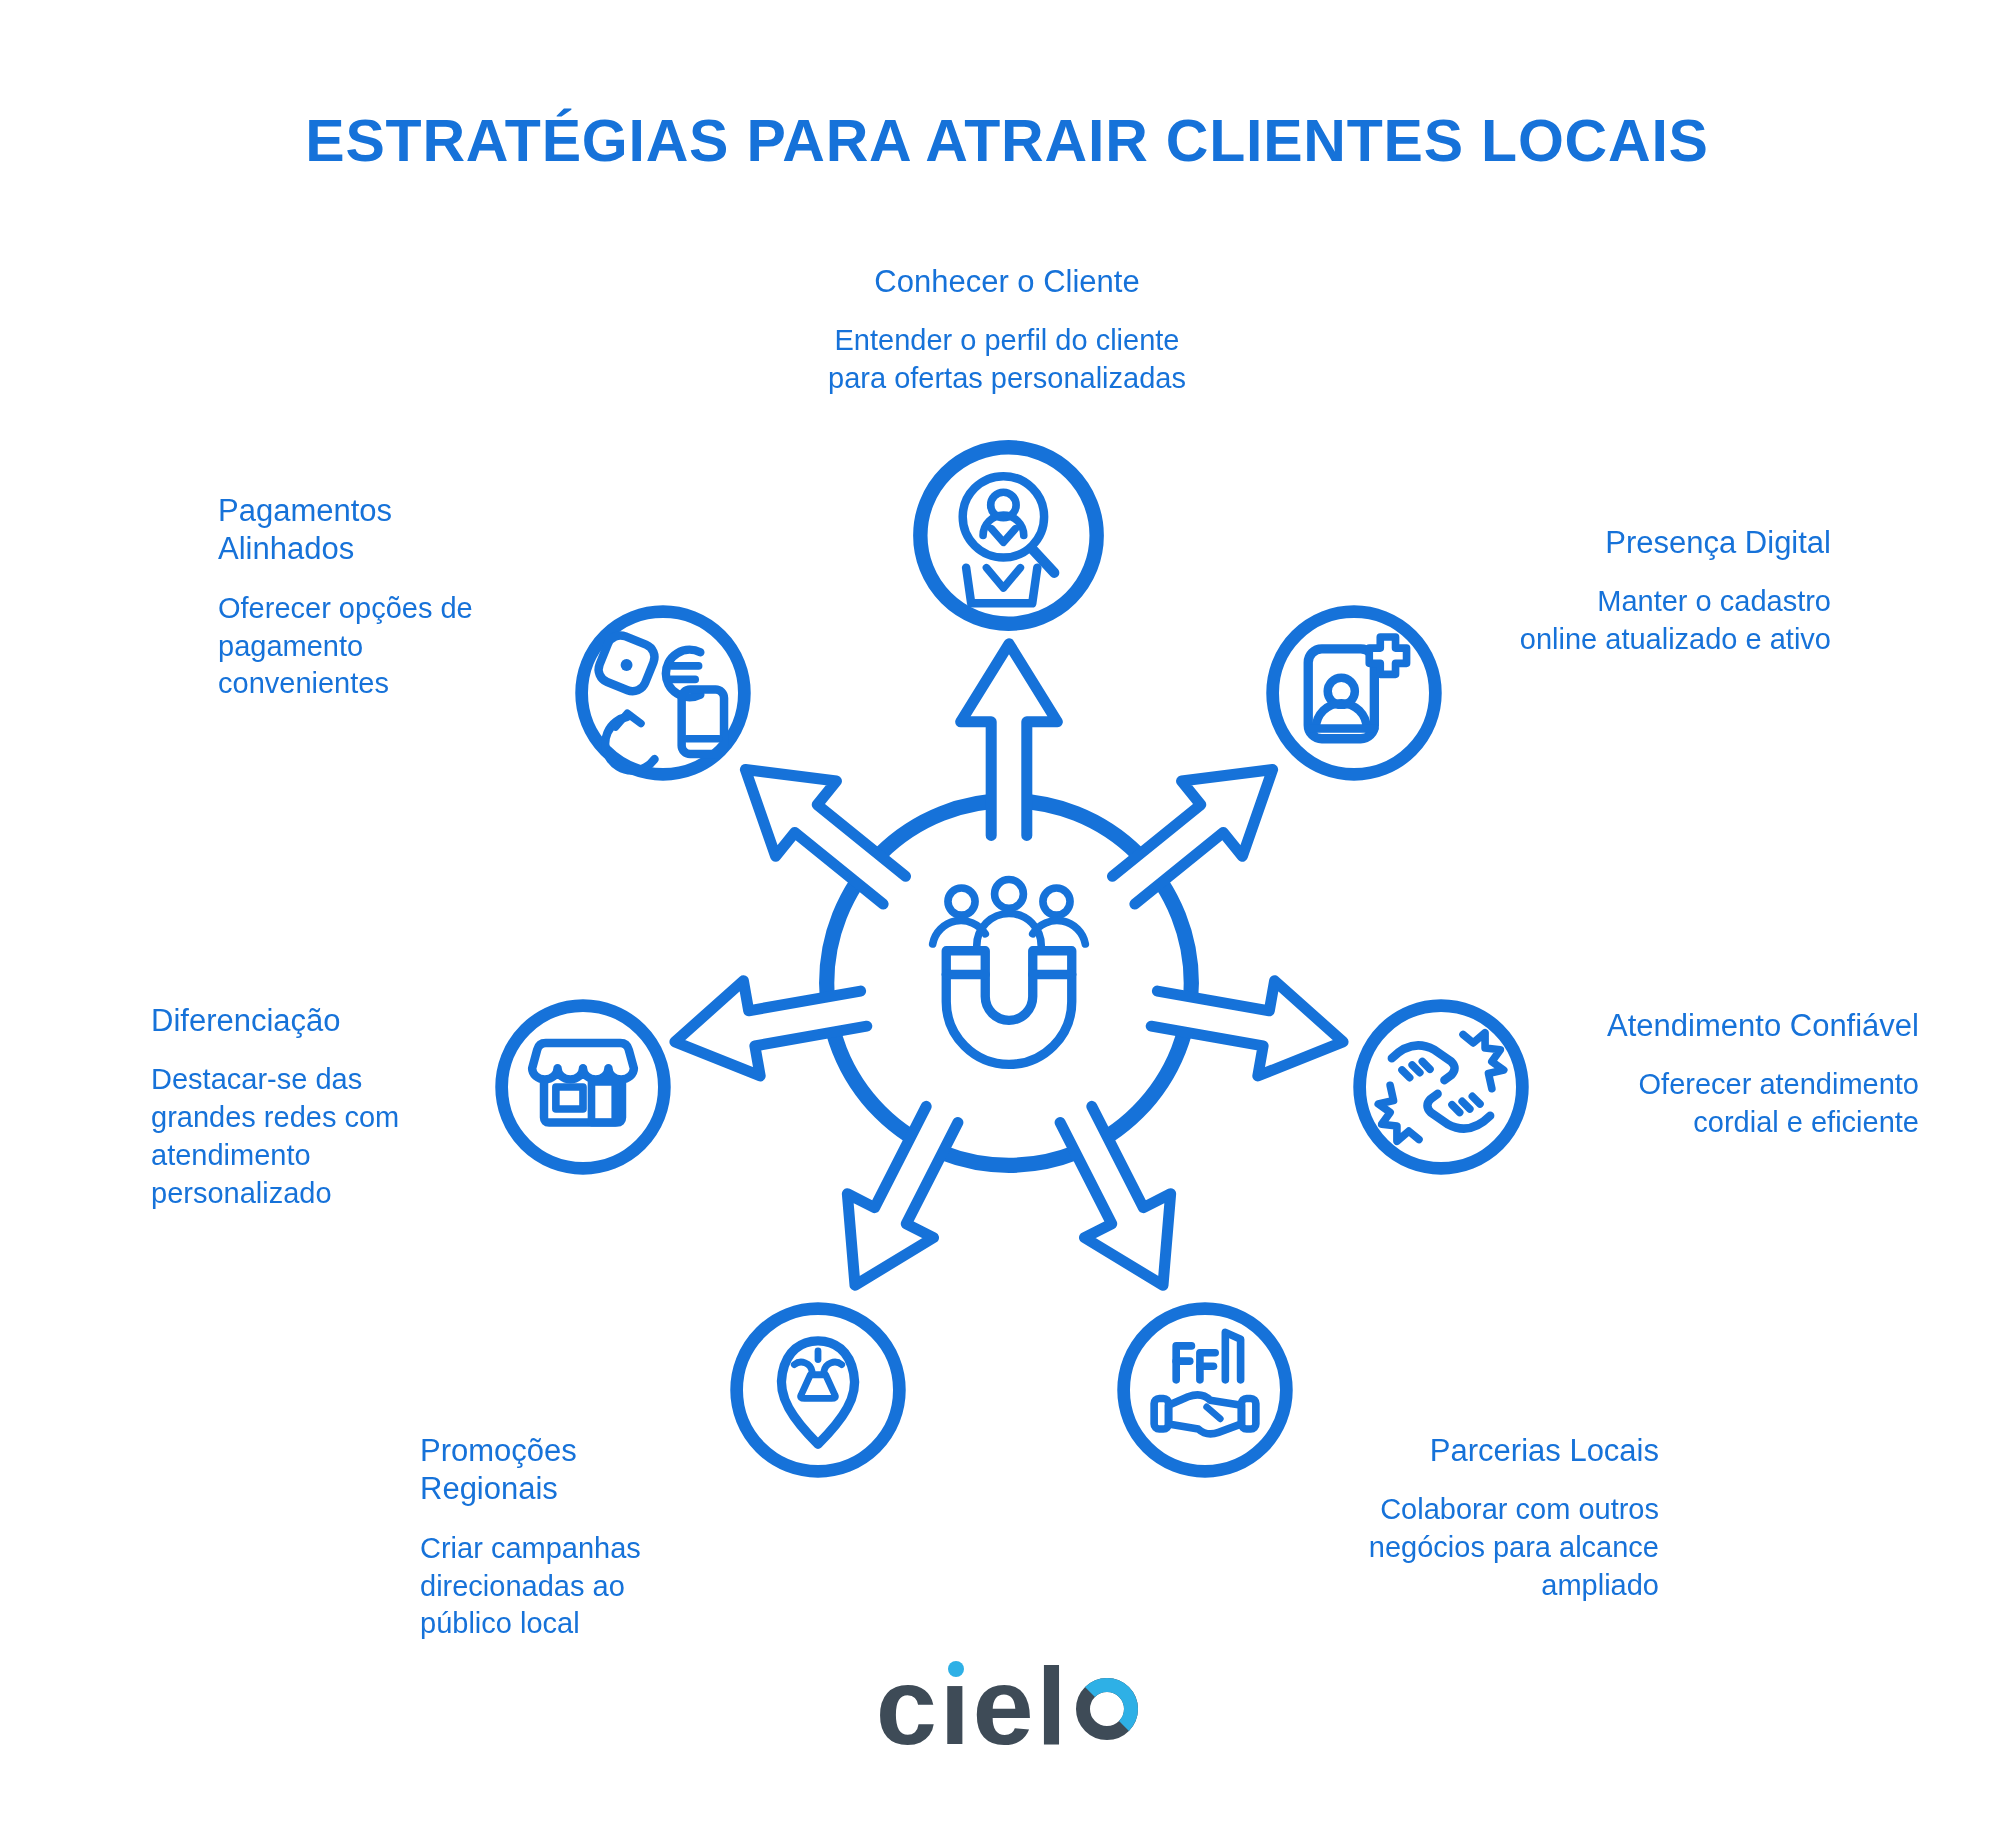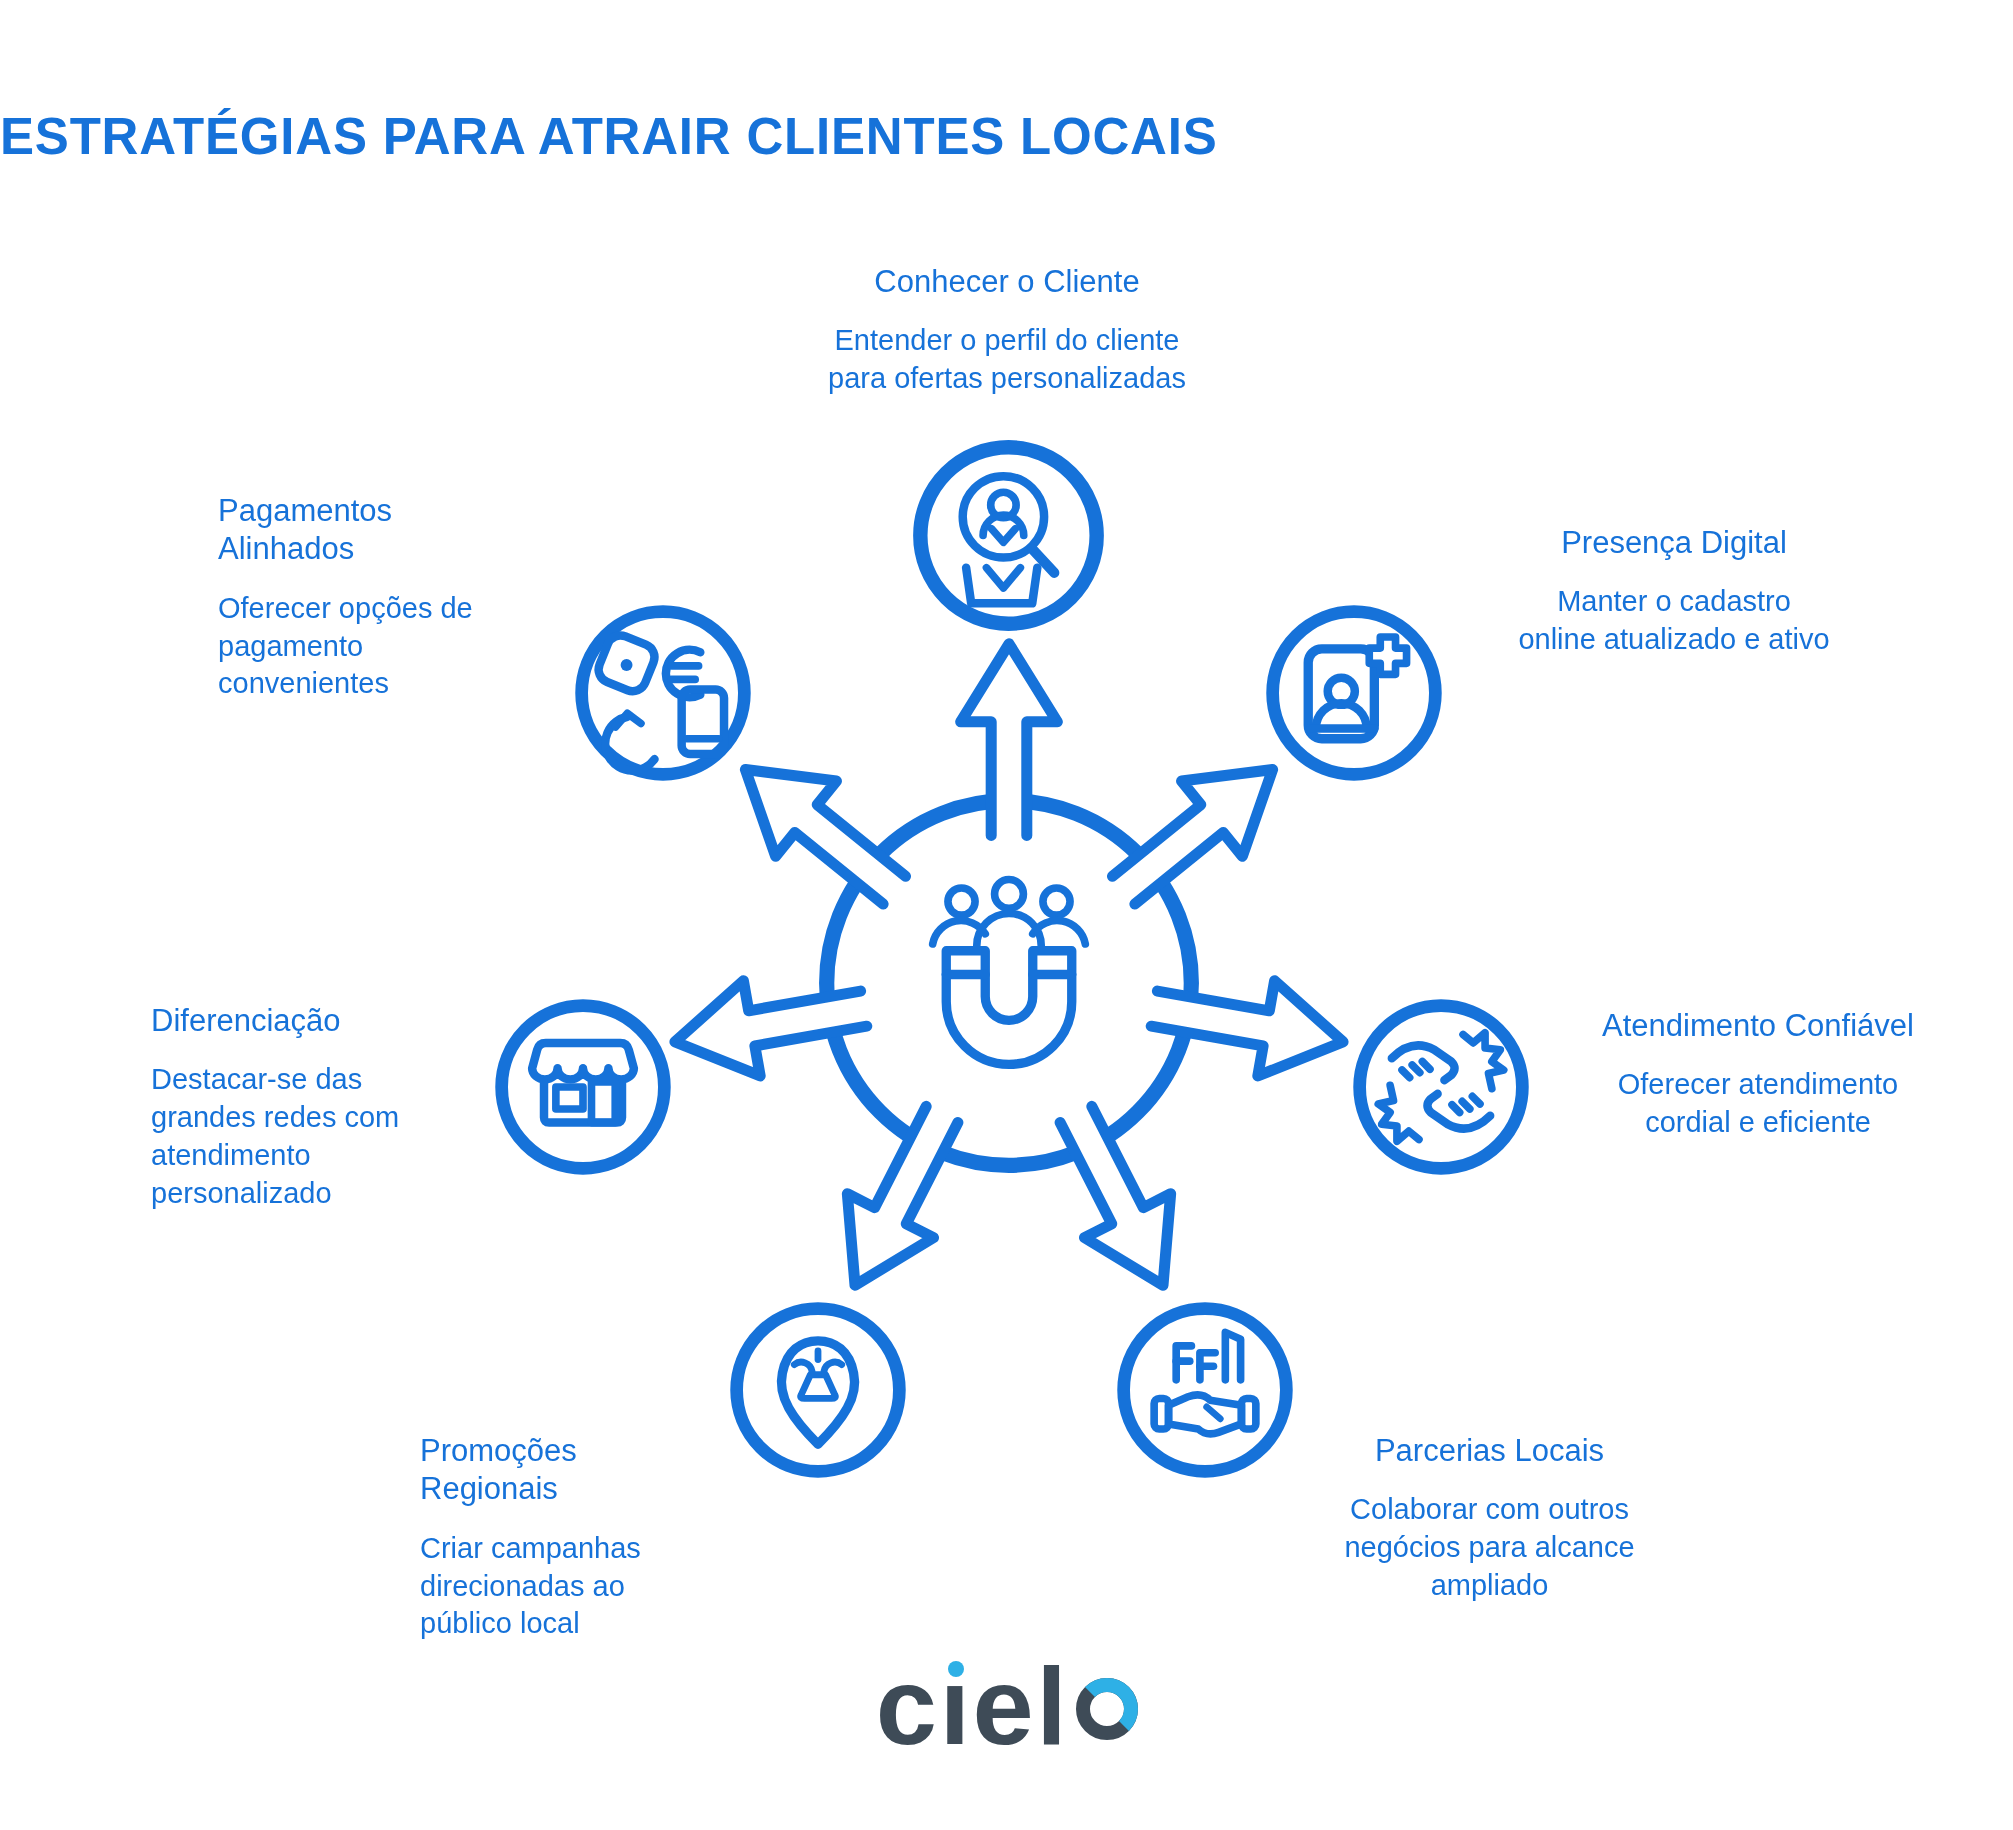--- a/index.html
+++ b/index.html
@@ -1,23 +1,23 @@
 <!DOCTYPE html>
 <html style="font-size:13.6px"><head>
 <meta charset="utf-8">
 <style>
   html,body{margin:0;padding:0;background:#fff;}
   .stage{position:relative;width:2014px;height:1831px;background:#ffffff;overflow:hidden;
          font-family:"Liberation Sans", sans-serif;}
-  .title{position:absolute;top:107px;left:0;right:0;
-         font-size:51px;font-weight:bold;letter-spacing:0.8px;color:#1672D9;}
+  .title{position:absolute;top:107px;left:0;right:0;text-align:center;
+         font-size:59px;font-weight:bold;letter-spacing:0.8px;color:#1672D9;}
   .label{position:absolute;color:#1672D9;}
   .label-title{font-size:31px;font-weight:normal;line-height:1.24;}
   .label-desc{font-size:29px;line-height:1.3;margin-top:21px;}
-  .ta-c{text-align:center}.ta-r{text-align:left}.ta-l{text-align:center}
+  .ta-c{text-align:center}.ta-r{text-align:left}.ta-l{text-align:right}
   svg.icon, svg.hub{position:absolute;display:block;}
   svg *{stroke-linecap:round;stroke-linejoin:round;}
   
   .logo{position:absolute;top:1651px;left:0;right:0;display:flex;justify-content:center;
         align-items:flex-end;color:#3E4B57;font-size:110px;font-weight:bold;
         letter-spacing:2.5px;line-height:1;}
   .logo span{display:inline-block;}
   .logo-i{position:relative;}
   .logo-i-dot{position:absolute;left:50%;transform:translateX(-50%);top:10.2px;width:16px;height:16px;
               border-radius:50%;background:#2EB0E6;}

